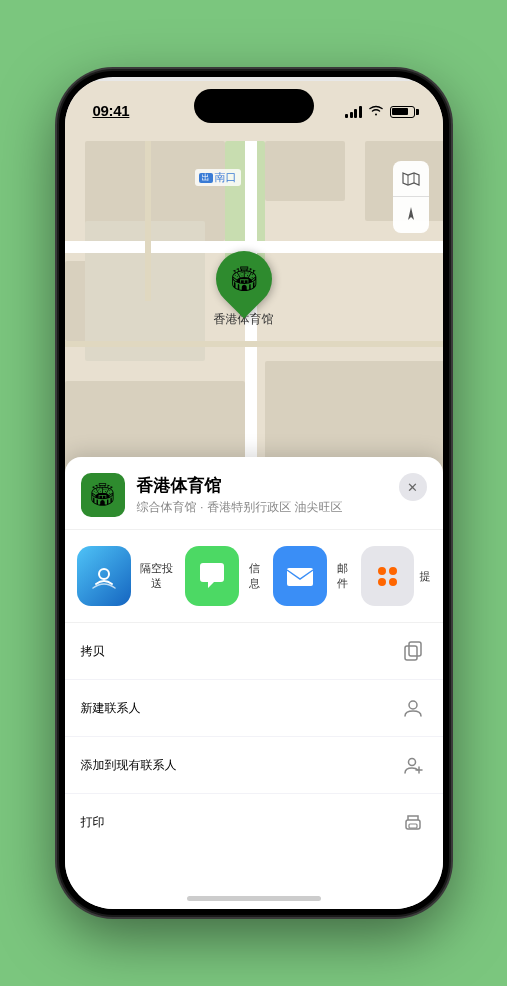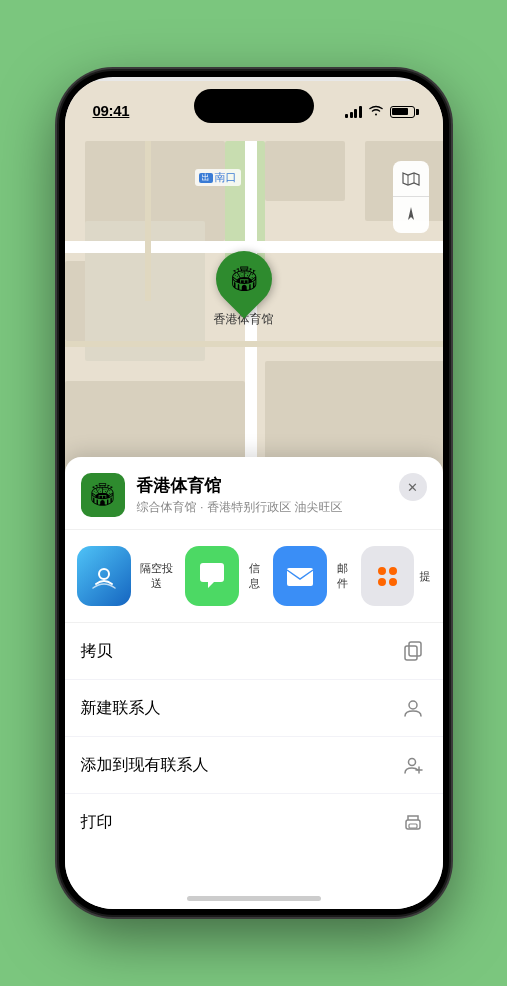--- a/index.html
+++ b/index.html
@@ -377,21 +377,21 @@
       justify-content: space-between;
       padding: 14px 16px;
       border-bottom: 1px solid #f2f2f7;
       cursor: pointer;
     }
     .action-item:last-child {
       border-bottom: none;
     }
 
     .action-text {
-      font-size: 16px;
+      font-size: 12px;
       color: #000;
     }
 
     .action-icon-wrap {
       width: 28px;
       height: 28px;
       display: flex;
       align-items: center;
       justify-content: center;
     }

